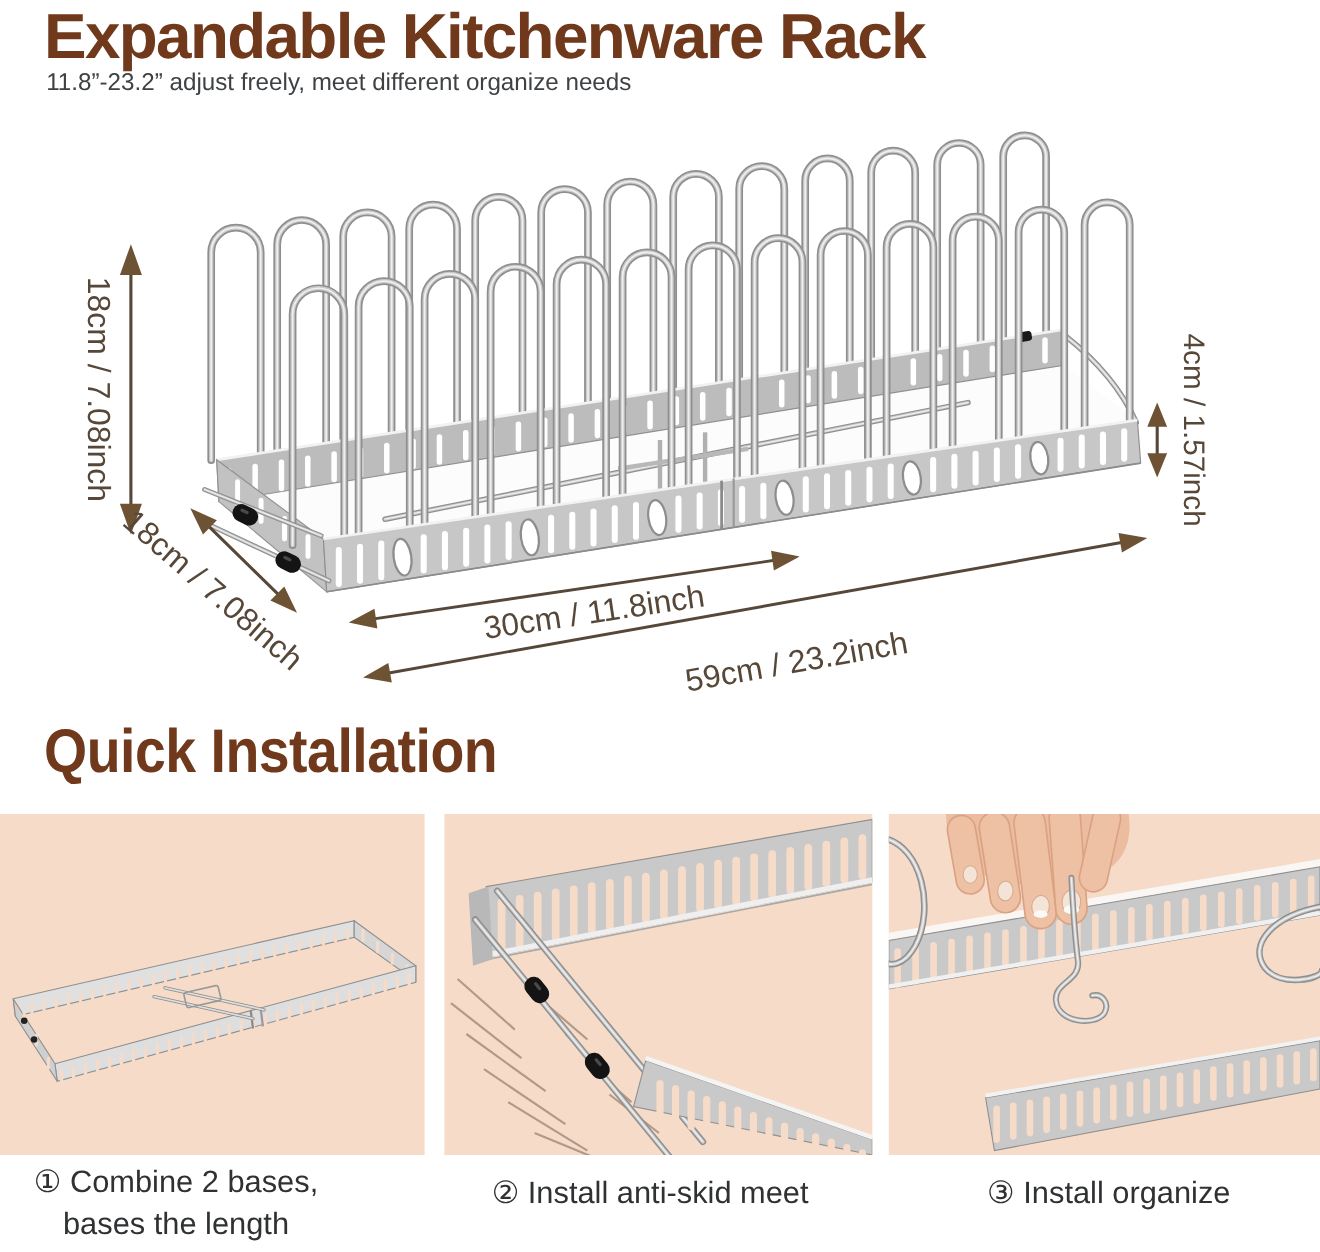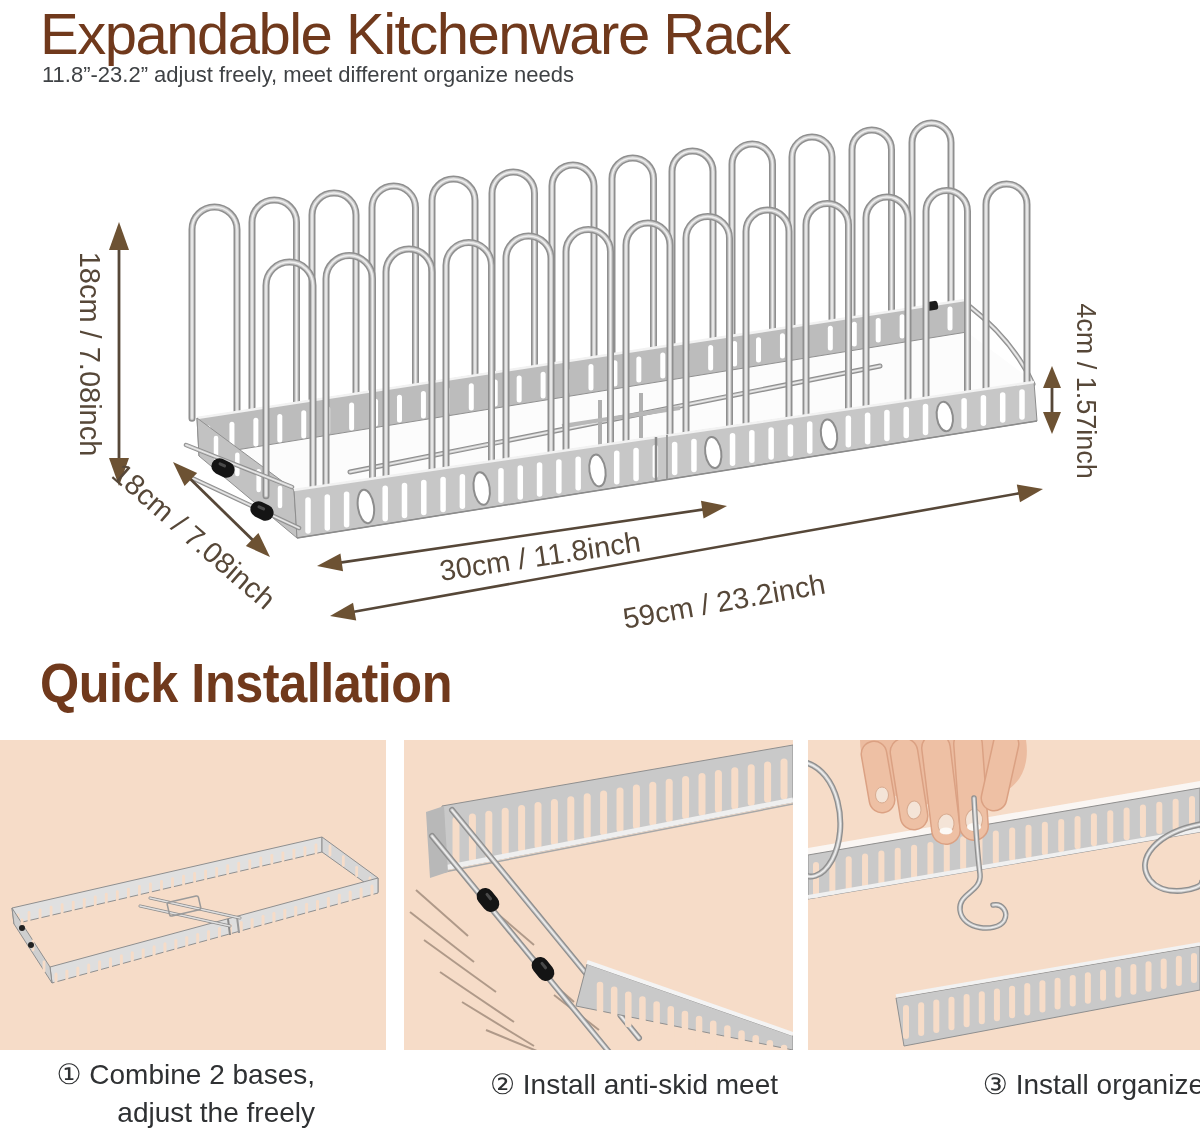--- a/index.html
+++ b/index.html
@@ -1,27 +1,27 @@
 <!DOCTYPE html>
 <html><head>
 <meta charset="utf-8">
 <style>
   html,body{margin:0;padding:0}
   body{width:1200px;height:1138px;background:#fff;position:relative;overflow:hidden;
        font-family:"Liberation Sans","DejaVu Sans",sans-serif;}
-  .title{position:absolute;left:40px;top:0;font-size:58px;font-weight:normal;color:#70391c;
+  .title{position:absolute;left:40px;top:0;font-size:58px;font-weight:bold;color:#70391c;
          letter-spacing:-1.5px;white-space:nowrap}
   .subtitle{position:absolute;left:42px;top:62px;font-size:22px;color:#3f4245;white-space:nowrap}
   #rackSvg{position:absolute;left:0;top:0}
   .h2{position:absolute;left:40px;top:650px;font-size:56px;font-weight:bold;color:#70391c;
       transform:scaleX(.9);transform-origin:left;white-space:nowrap;letter-spacing:-.5px}
   .panel{position:absolute;top:740px;height:310px;background:#f6dcc8}
   .p1{left:0;width:386px}.p2{left:404px;width:389px}.p3{left:808px;width:392px}
   .panel svg{display:block}
-  .cap{position:absolute;font-size:28px;color:#2f3133;text-align:right;line-height:38px}
+  .cap{position:absolute;font-size:28px;color:#2f3133;text-align:center;line-height:38px}
   .cap1{left:5px;top:1056px;width:310px}
   .cap2{left:404px;top:1066px;width:374px}
   .cap3{left:812px;top:1066px;width:392px}
   .dim{font-size:29px;fill:#564738}
   .dim4{font-size:27px;fill:#564738}
   text{font-family:"Liberation Sans","DejaVu Sans",sans-serif}
 </style>
 </head>
 <body>
 
@@ -470,20 +470,20 @@
         <ellipse cx="138" cy="91" rx="6.5" ry="3.5" fill="#fcf9f5"></ellipse>
       </g>
       <path d="M166,58 C168,95 170,118 172,134 C174,152 150,153 152,170 C154,190 188,193 196,181 C201,172 194,163 185,165" fill="none" stroke="#8f8f8f" stroke-width="5.5" stroke-linecap="round" stroke-linejoin="round"></path>
       <path d="M166,58 C168,95 170,118 172,134 C174,152 150,153 152,170 C154,190 188,193 196,181 C201,172 194,163 185,165" fill="none" stroke="#c9c9c9" stroke-width="3.0250000000000004" stroke-linecap="round" stroke-linejoin="round"></path>
       <path d="M166,58 C168,95 170,118 172,134 C174,152 150,153 152,170 C154,190 188,193 196,181 C201,172 194,163 185,165" fill="none" stroke="#efefef" stroke-width="1.21" stroke-linecap="round" stroke-linejoin="round"></path>
     </svg>
 </div>
 
 <div class="cap cap1">
   <div><span>①</span> <span>Combine 2 bases,</span></div>
-  <div>adjust the freely</div>
+  <div>bases the length</div>
 </div>
 <div class="cap cap2">
   <span>②</span> <span>Install anti-skid meet</span>
 </div>
 <div class="cap cap3">
   <span>③</span> <span>Install organize</span>
 </div>
 
 </body></html>

